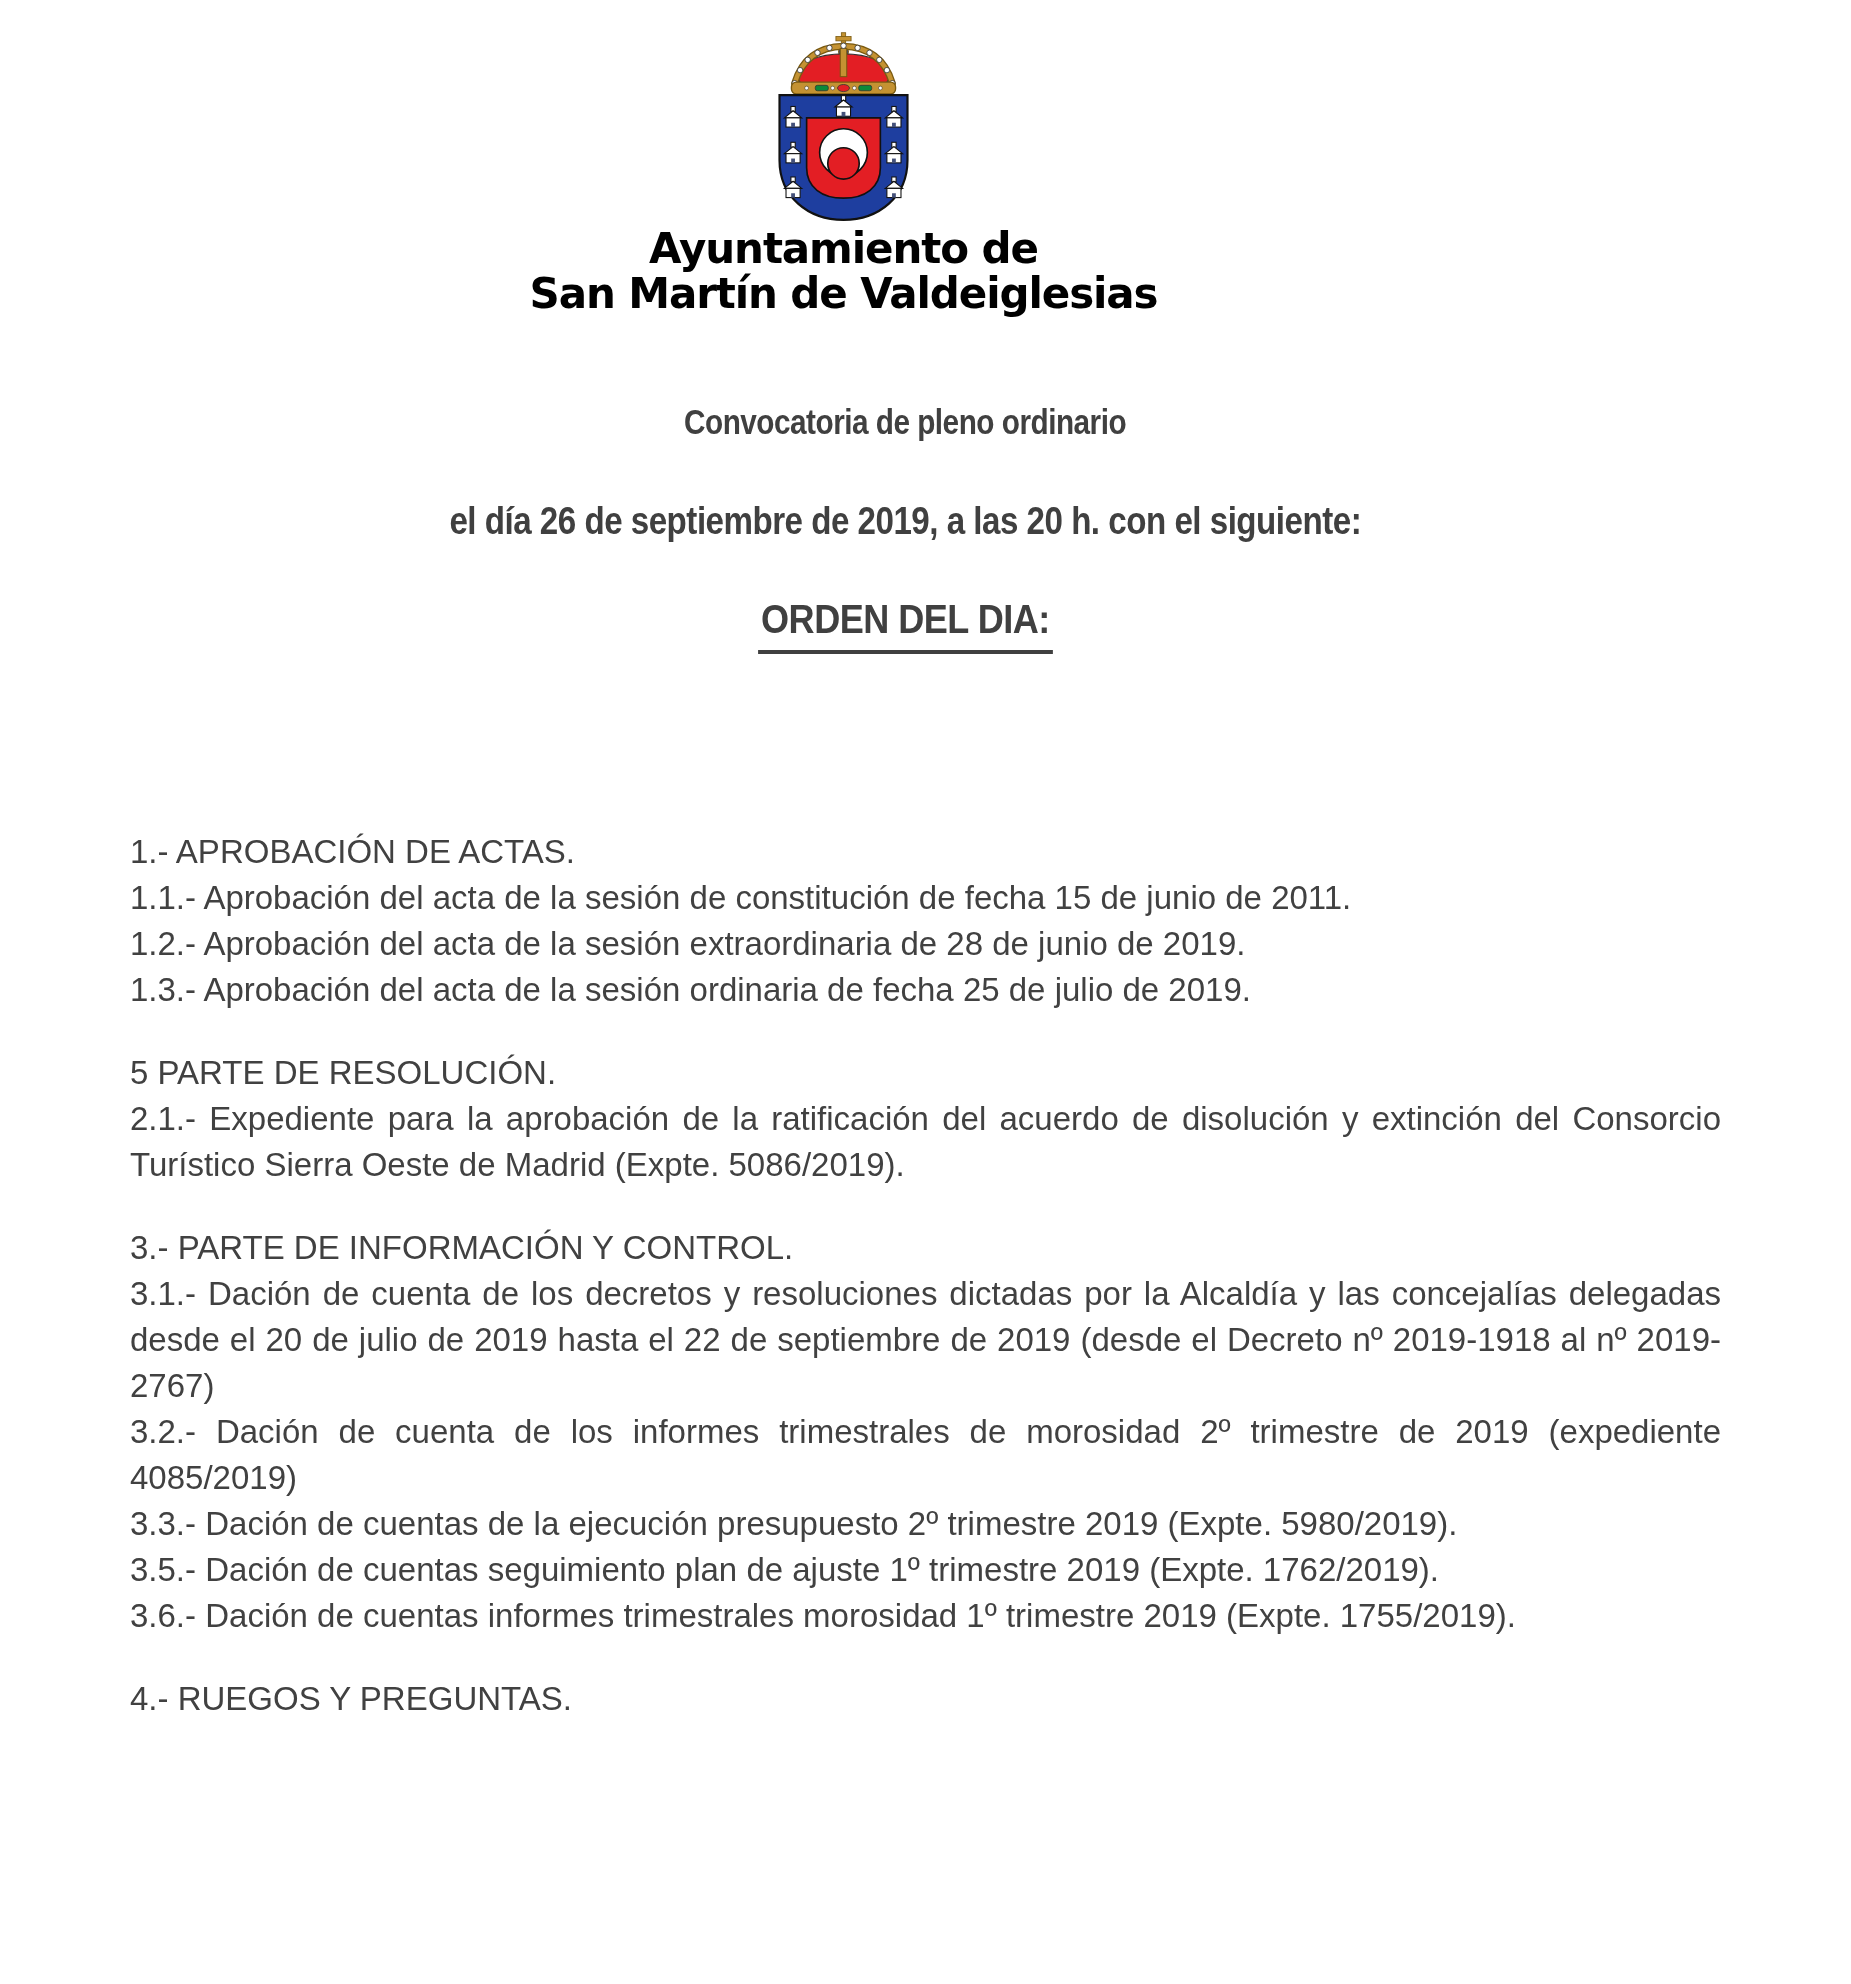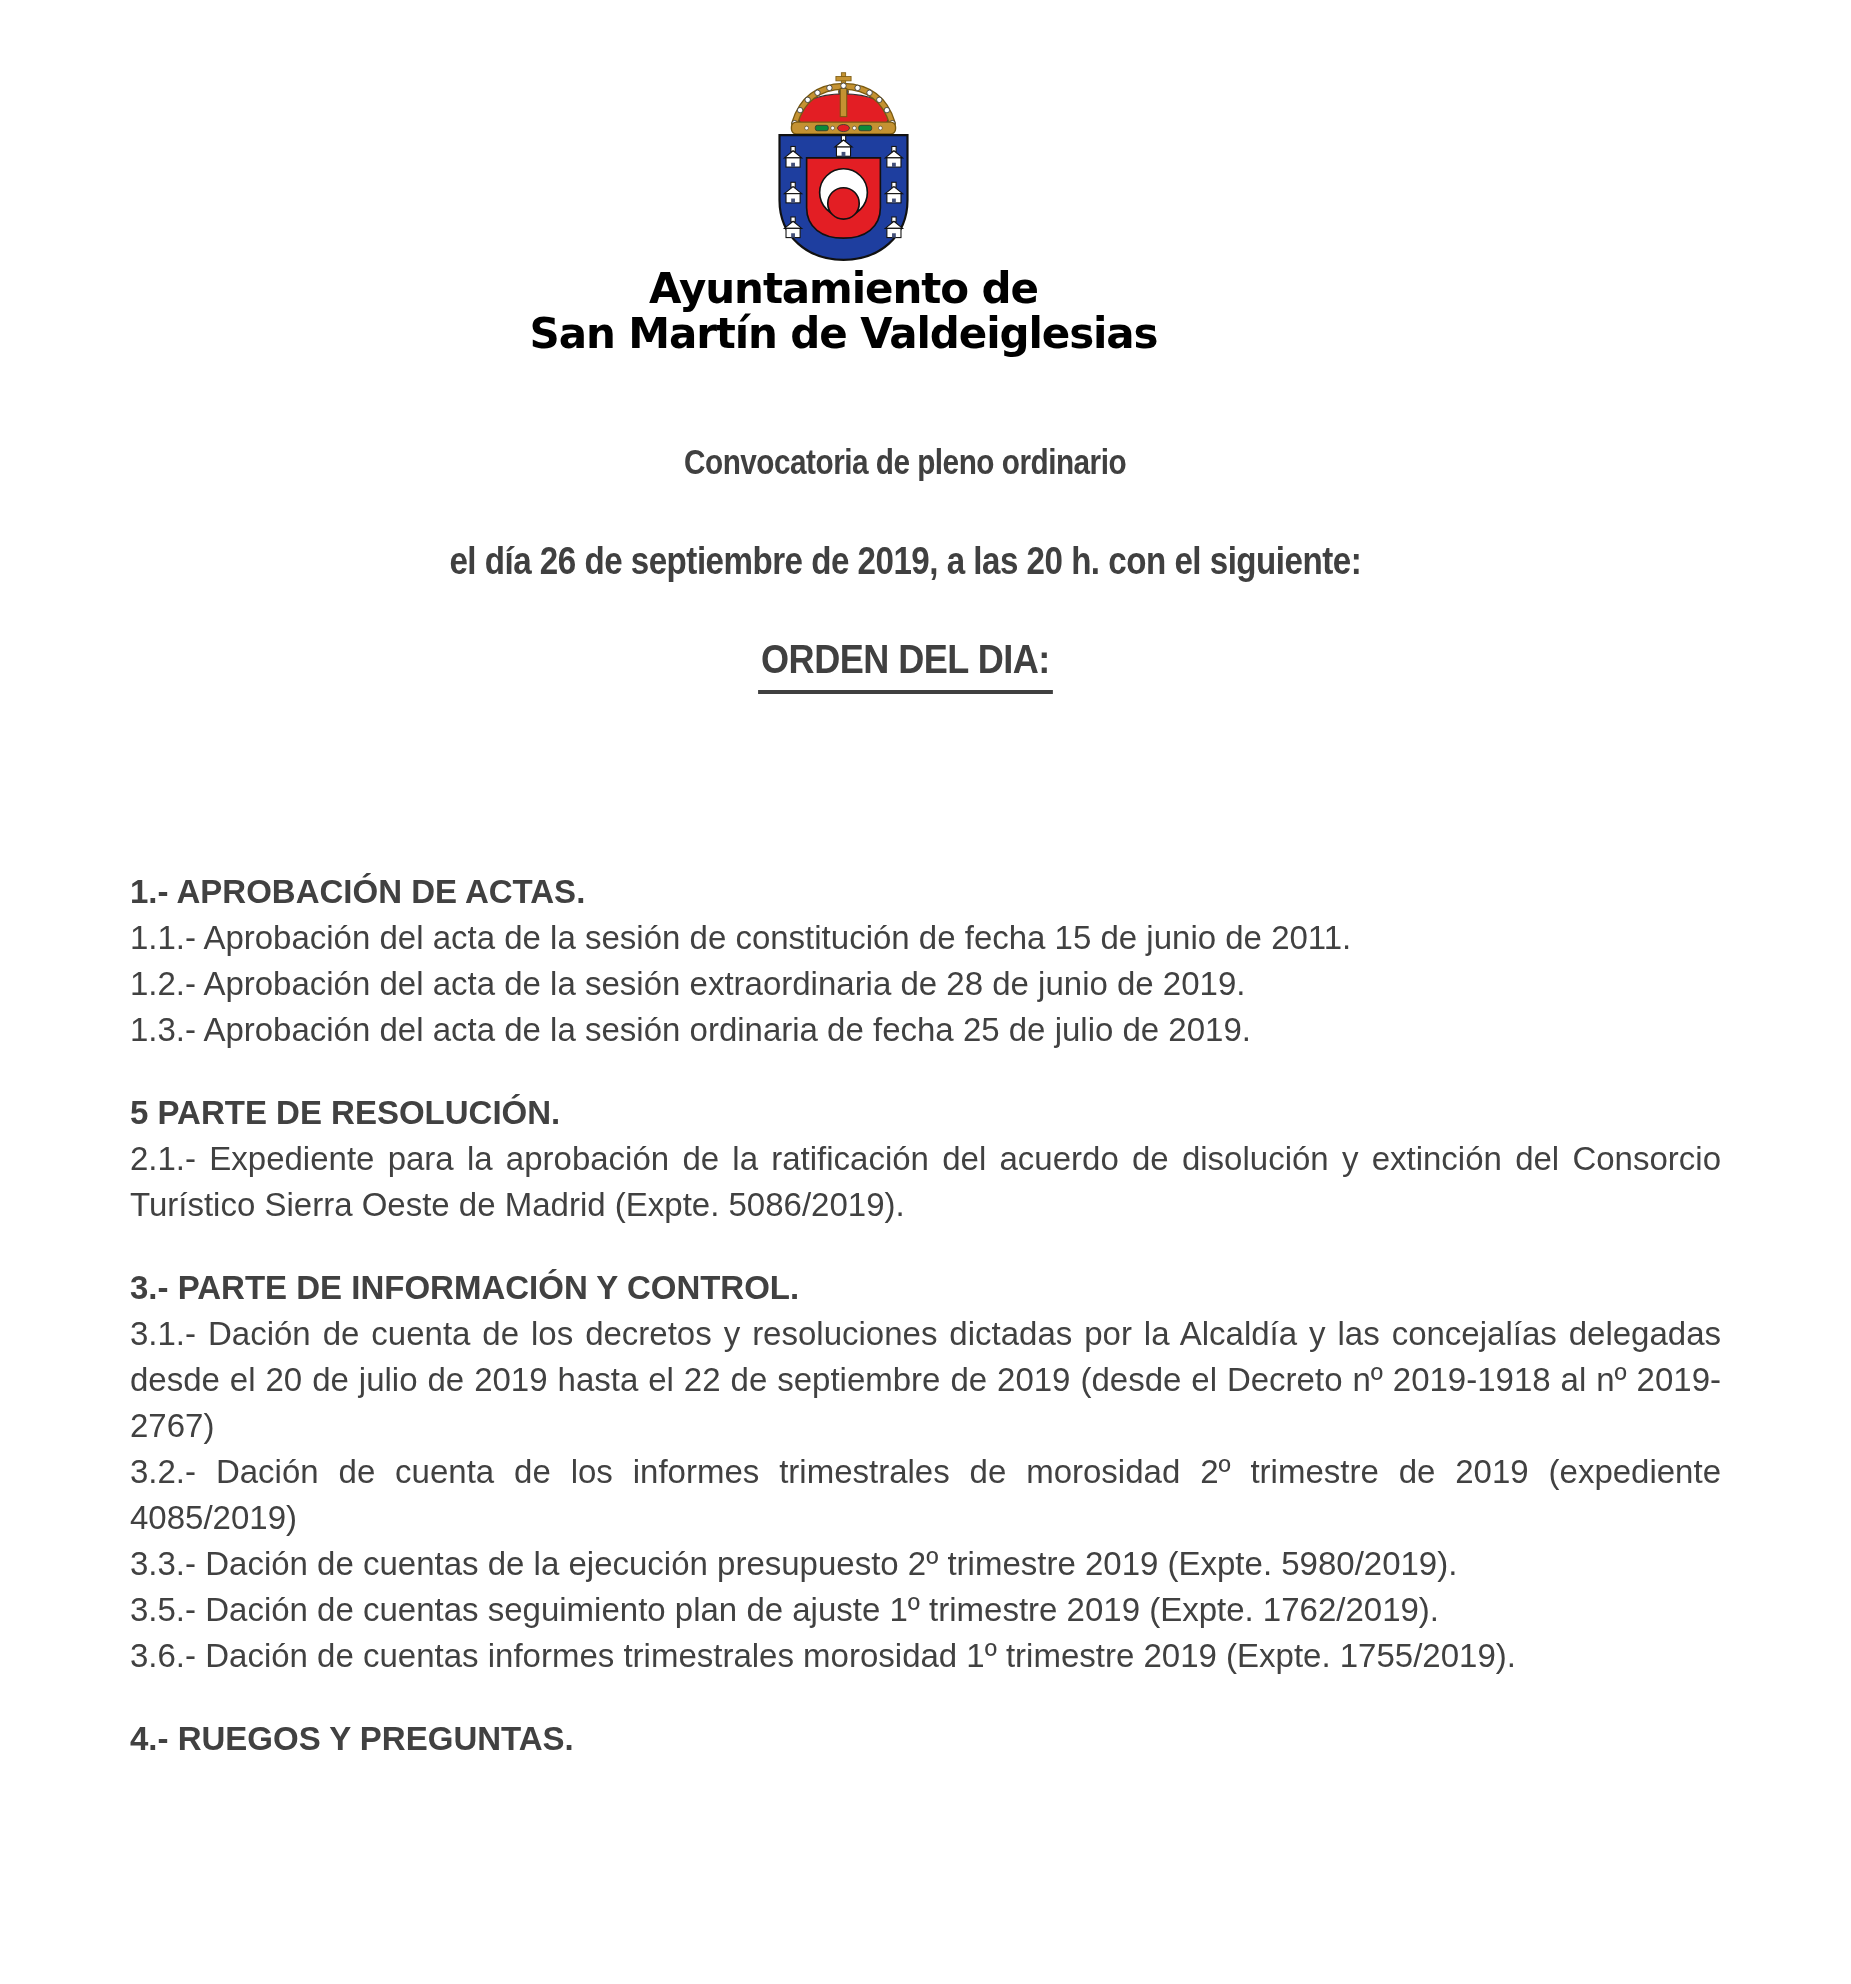--- a/index.html
+++ b/index.html
@@ -2,21 +2,21 @@
 <html lang="es" style="font-size:9px"><head>
 <meta charset="utf-8">
 <style>
   html,body{margin:0;padding:0;}
   body{
     width:1851px;height:1985px;
     background:#ffffff;
     font-family:"Liberation Sans",sans-serif;
     overflow:hidden;
   }
-  .page{position:relative;width:1851px;height:1849px;background:#fff;margin-top:40px;}
+  .page{position:relative;width:1851px;height:1849px;background:#fff;}
 
   
   .logo{
     position:relative;left:-82px;
     padding-top:31px;
     display:flex;flex-direction:column;align-items:center;
   }
   .crest{width:141px;height:190px;display:block;}
   .org{
     font-family:"DejaVu Sans",sans-serif;
@@ -38,21 +38,21 @@
   .orden .squeeze{transform:scaleX(0.88);border-bottom:4px solid #404040;padding:0 3.4px 8px 3.4px;}
 
   
   .agenda{
     margin:175px 130px 0 130px;
     color:#414141;
     font-size:33px;line-height:46px;
   }
   .sec{margin-top:37px;}
   .sec:first-child{margin-top:0;}
-  .sec-heading{font-weight:bold;margin:0;}
+  .sec-heading{font-weight:normal;margin:0;}
   .item{margin:0;text-align:justify;}
 </style>
 </head>
 <body>
 
 <div class="page">
 
   <div class="logo">
     <svg class="crest" viewBox="0 0 260 350" xmlns="http://www.w3.org/2000/svg">
       <defs>

